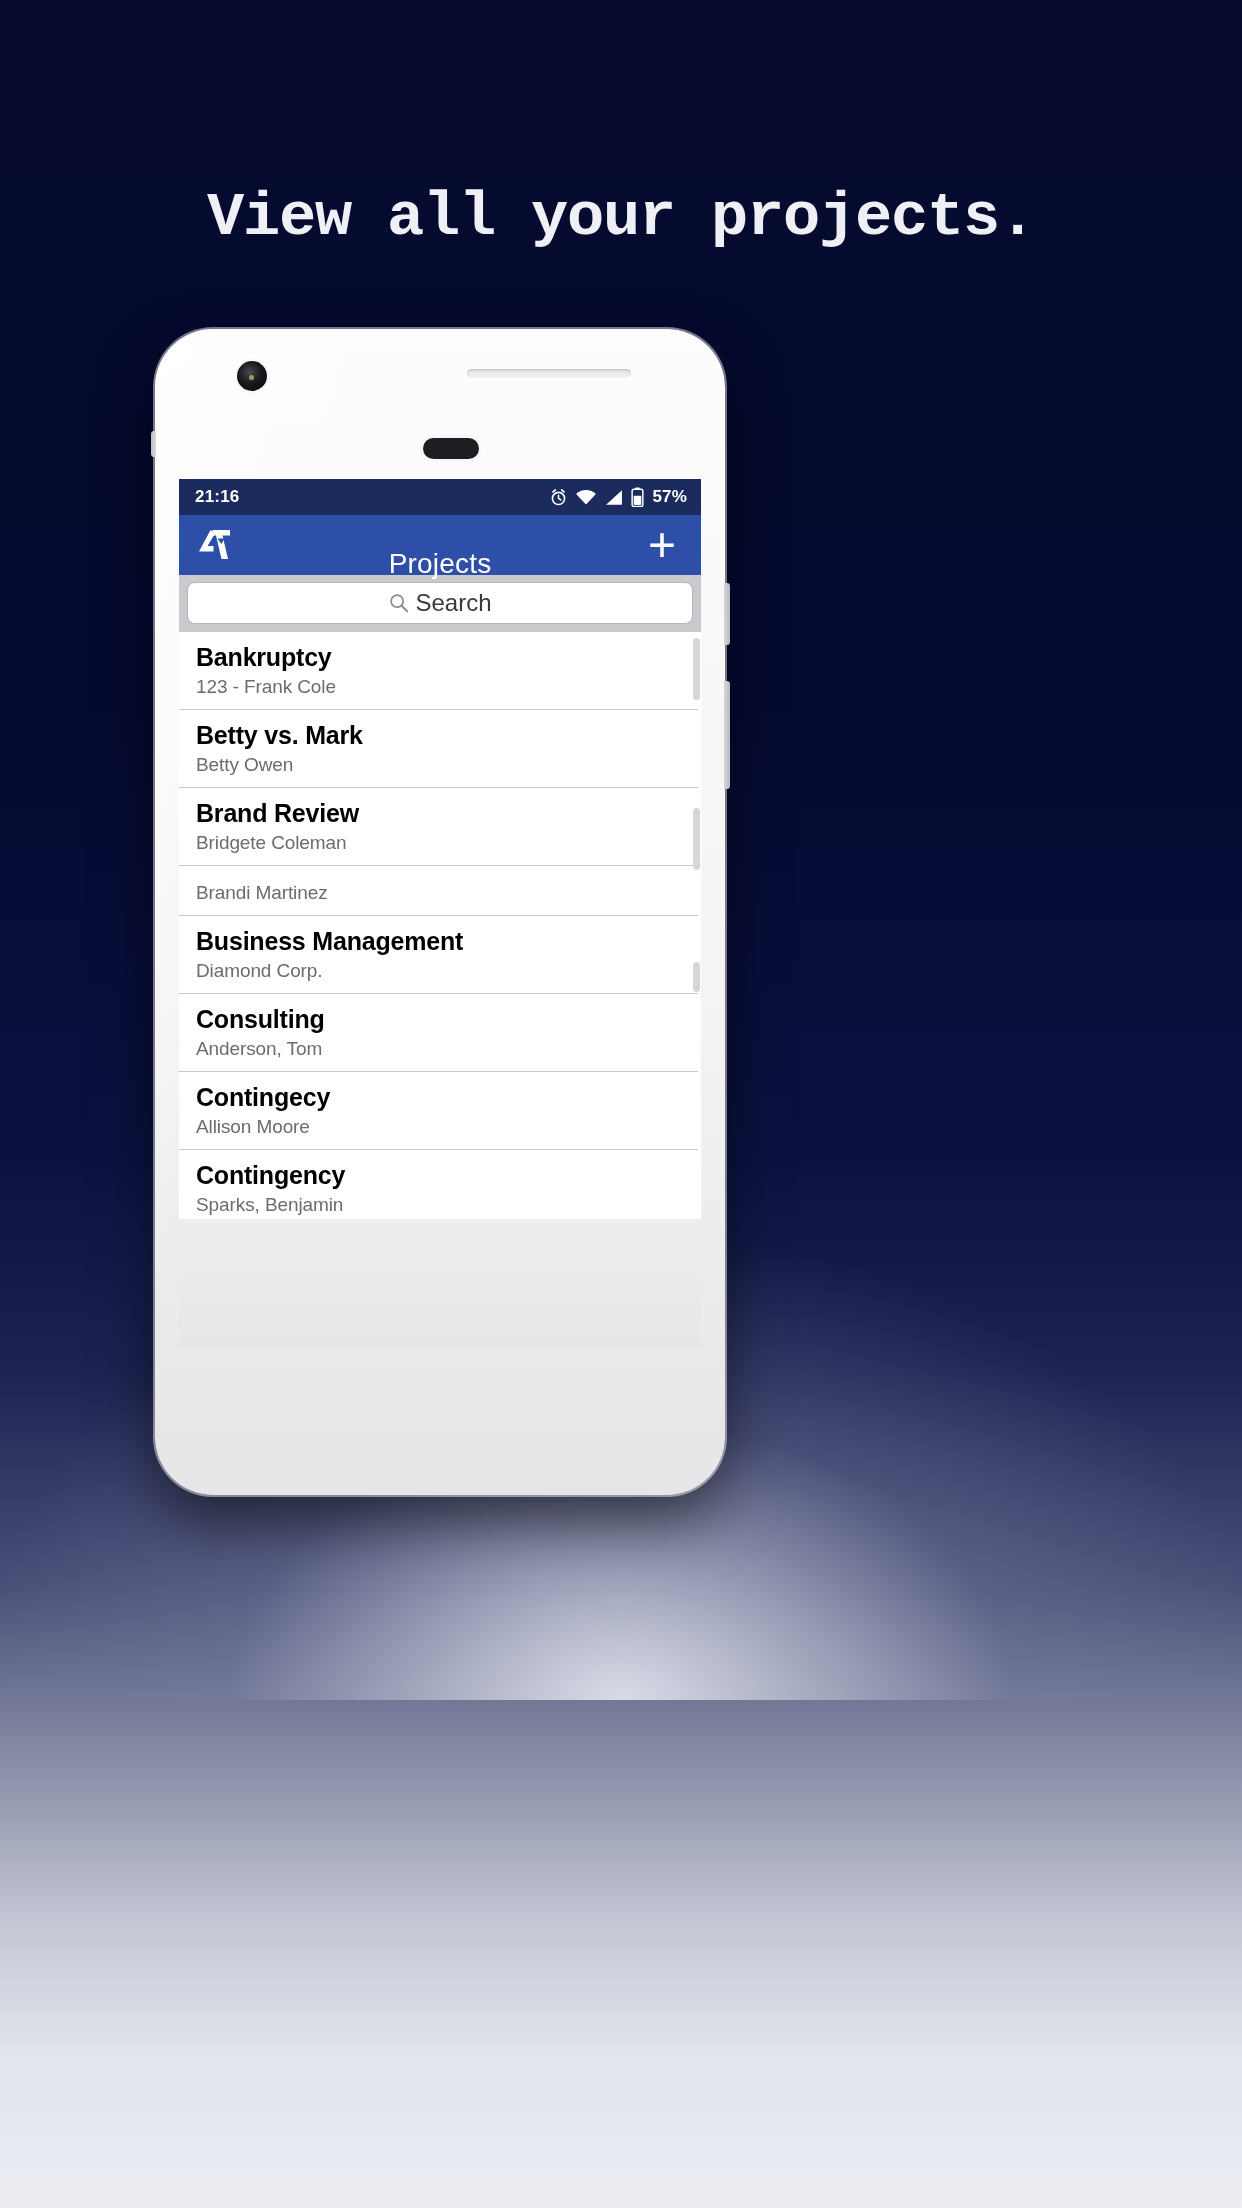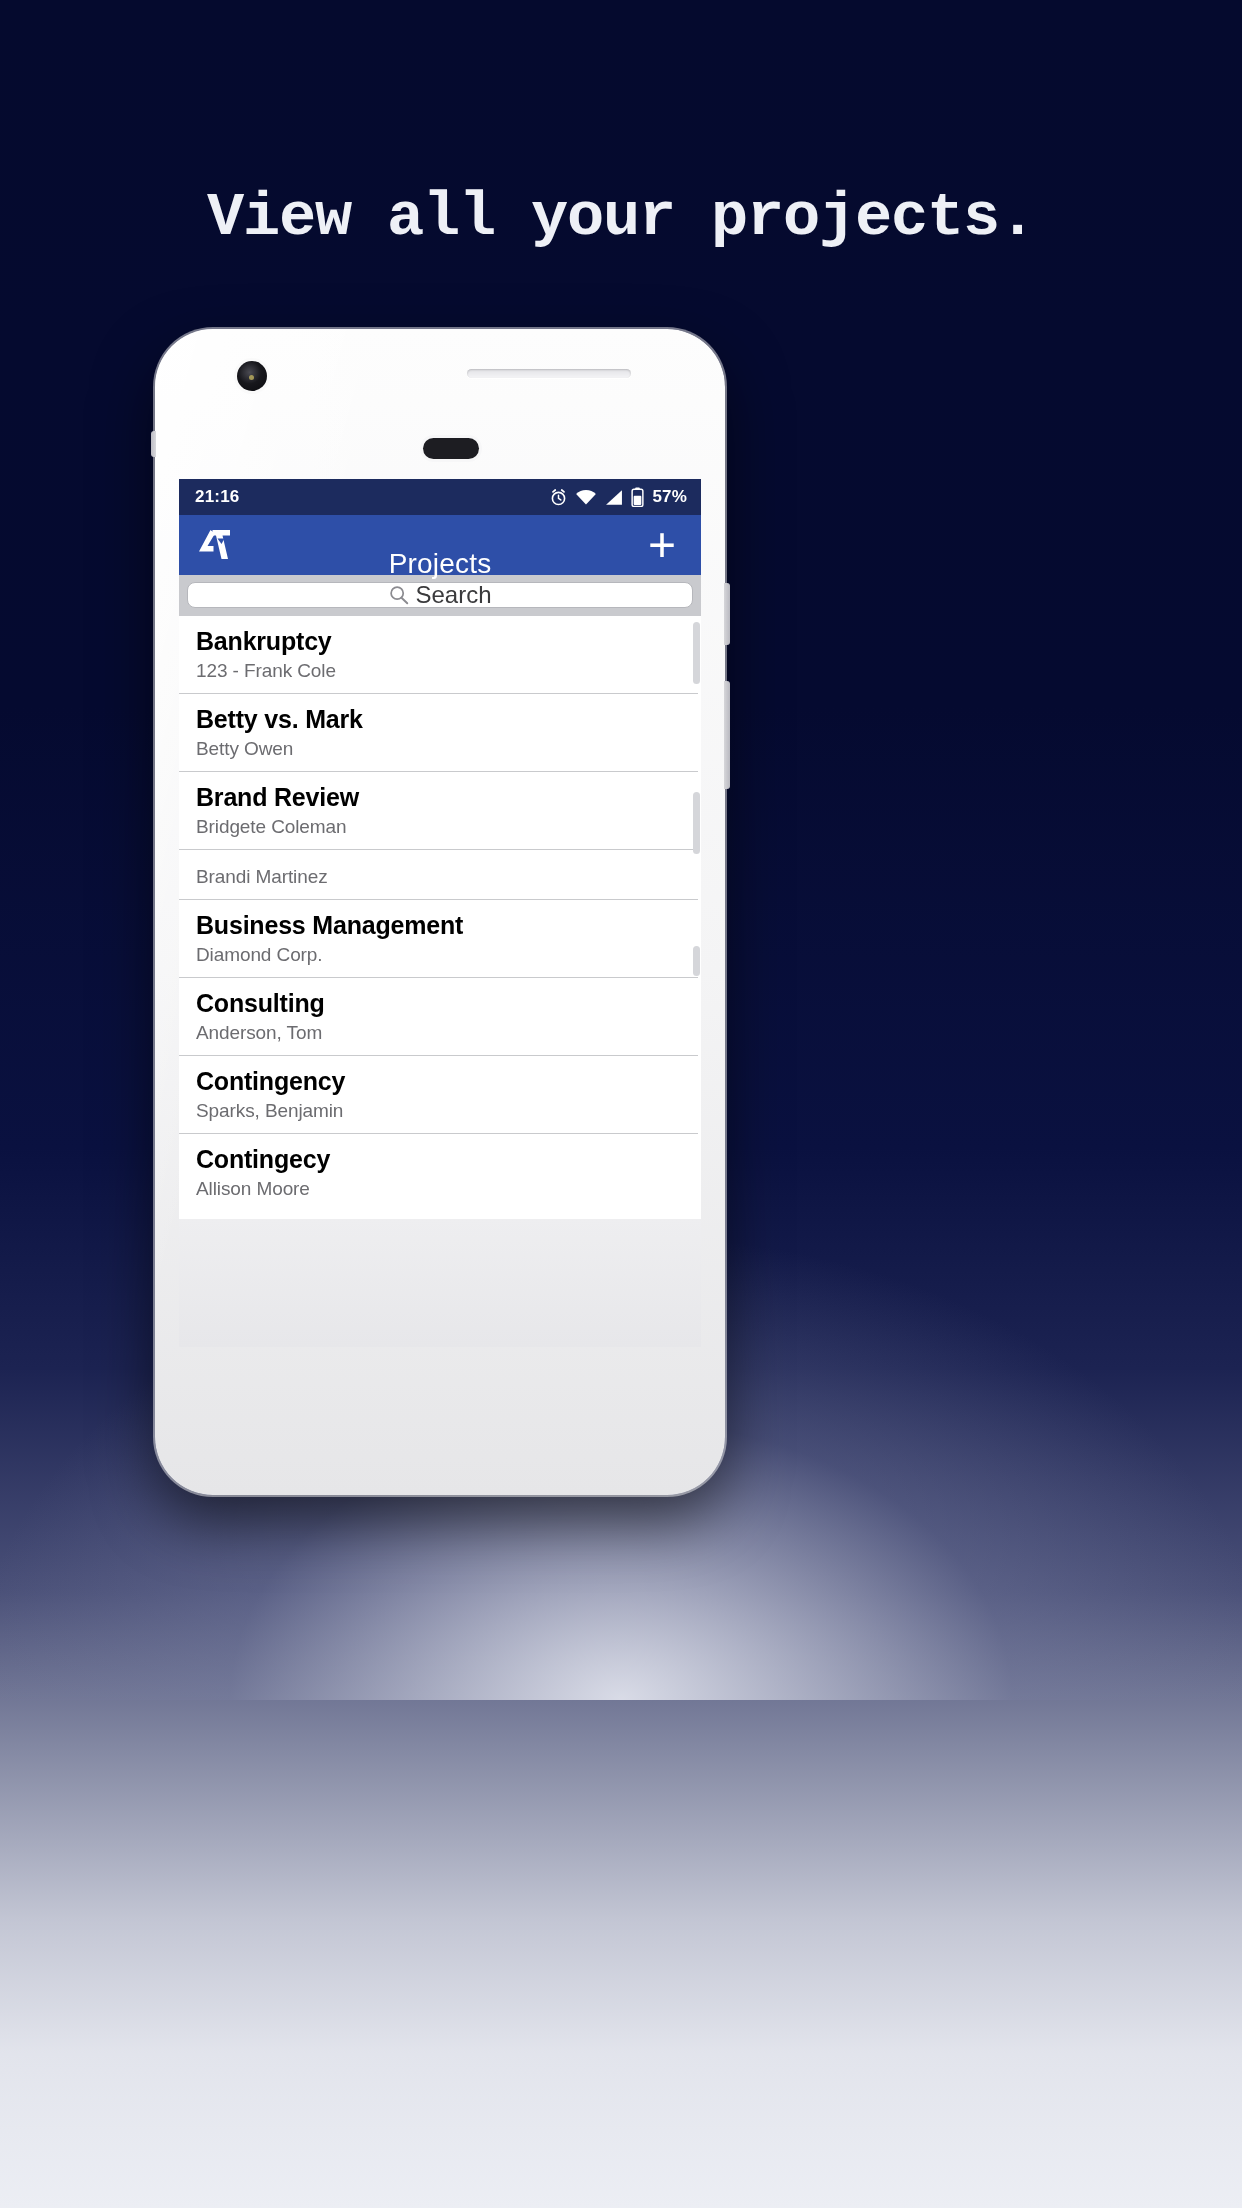--- a/index.html
+++ b/index.html
@@ -140,21 +140,21 @@
     width:42px; text-align:center;
     background:none;border:none;cursor:pointer;
     font-family:"Liberation Sans", sans-serif;
   }
 
   
   #search-wrap {
     background:#c9cace; padding:7px 8px 8px 8px;
   }
   #search-field {
-    height:26px; background:#fff; border-radius:8px;
+    height:42px; background:#fff; border-radius:8px;
     border:1px solid #b6b7bc;
     display:flex; align-items:center; justify-content:center;
     gap:5px;
   }
   #search-placeholder { color:#3a3a3c; font-size:24px; }
   #search-icon-svg { display:block; }
 
   
   #list { background:#fff; position:relative; }
   .row {
@@ -267,26 +267,26 @@
           </div>
           <div class="row">
             <div class="row-title">Business Management</div>
             <div class="row-sub">Diamond Corp.</div>
           </div>
           <div class="row">
             <div class="row-title">Consulting</div>
             <div class="row-sub">Anderson, Tom</div>
           </div>
           <div class="row">
+            <div class="row-title">Contingecy</div>
+            <div class="row-sub">Allison Moore</div>
+          </div>
+          <div class="row">
             <div class="row-title">Contingency</div>
             <div class="row-sub">Sparks, Benjamin</div>
-          </div>
-          <div class="row">
-            <div class="row-title">Contingecy</div>
-            <div class="row-sub">Allison Moore</div>
           </div>
         </div>
       <div id="scrollbar">
         <div class="sb-seg" style="top:6px;height:62px;"></div>
         <div class="sb-seg" style="top:176px;height:62px;"></div>
         <div class="sb-seg" style="top:330px;height:30px;"></div>
       </div>
     </div>
   </div>
 

